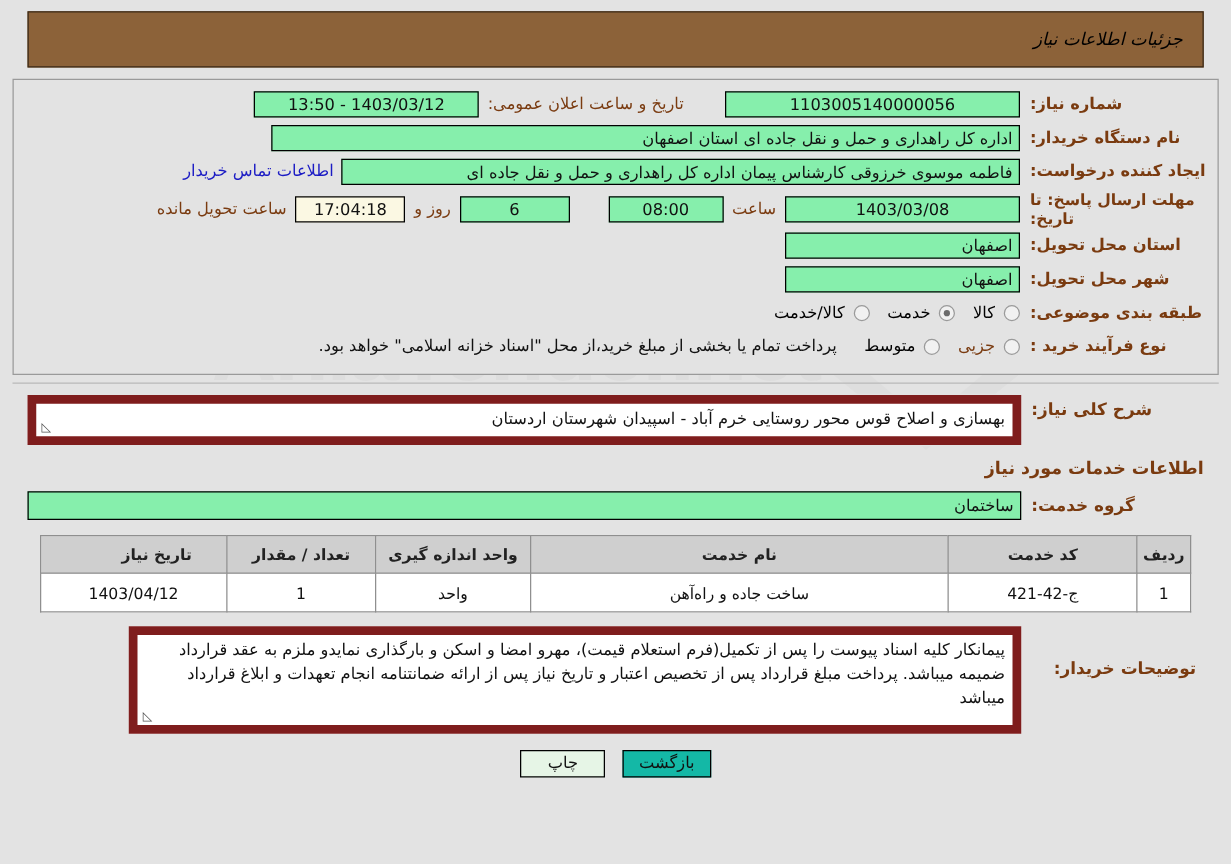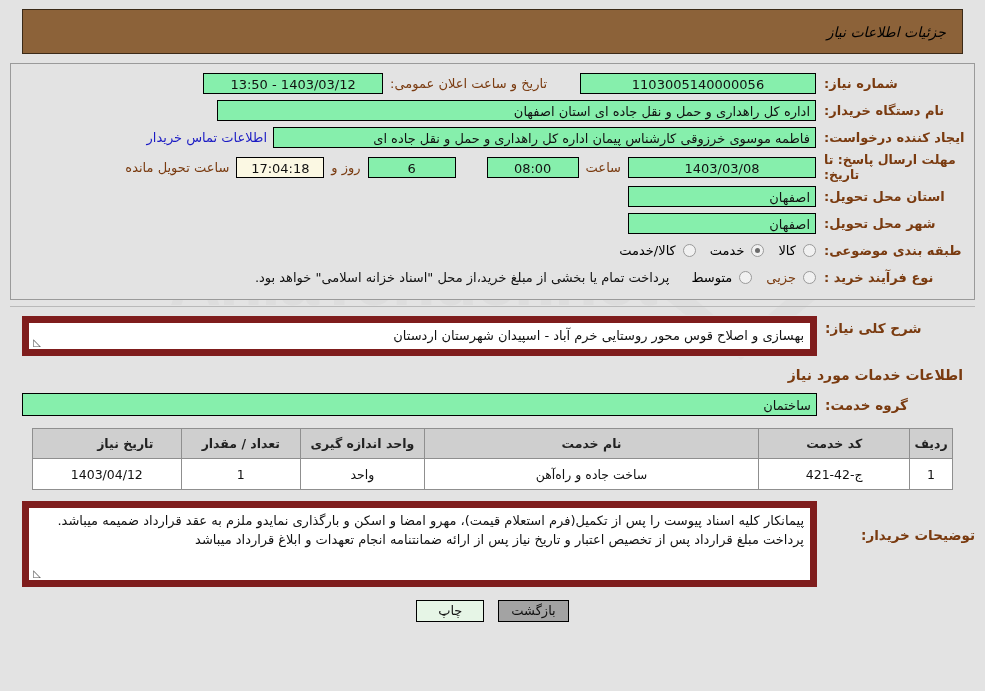--- a/index.html
+++ b/index.html
@@ -241,21 +241,21 @@
     line-height: 20px;
     min-width: 68px;
     text-align: center;
     font-size: 13px;
     padding: 0 12px;
     box-sizing: border-box;
     cursor: pointer;
     color: #111;
   }
   .btn.print { background: #e6f5e6; }
-  .btn.back  { background: #a3a3a3; }
+  .btn.back  { background: #14b8a6; }
 
   .hr-sep {
     border: none;
     border-top: 1px solid #b9b9b9;
     margin: 6px 10px 0 10px;
   }
 </style>
 </head>
 <body>
 
@@ -379,22 +379,22 @@
           <td>واحد</td>
           <td>1</td>
           <td>1403/04/12</td>
         </tr>
       </tbody>
     </table>
   </div>
 
   <div class="panel flat" style="margin-top:10px;">
     <div class="row" style="align-items:flex-start;">
-      <div class="fld-label" style="width:150px;text-align:right;padding-top:26px;">توضیحات خریدار:</div>
-      <div class="textarea" style="width:795px;height:86px;">
+      <div class="fld-label" style="width:150px;text-align:center;padding-top:26px;">توضیحات خریدار:</div>
+      <div class="textarea" style="width:714px;height:86px;">
         <span>پیمانکار کلیه اسناد پیوست را پس از تکمیل(فرم استعلام قیمت)، مهرو امضا و اسکن و بارگذاری نمایدو ملزم به عقد قرارداد ضمیمه میباشد. پرداخت مبلغ قرارداد پس از تخصیص اعتبار و تاریخ نیاز پس از ارائه ضمانتنامه انجام تعهدات و ابلاغ قرارداد میباشد</span>
         <span class="grip">◺</span>
       </div>
     </div>
   </div>
 
   <div class="btnbar">
     <div class="btn back">بازگشت</div>
     <div class="btn print">چاپ</div>
   </div>

